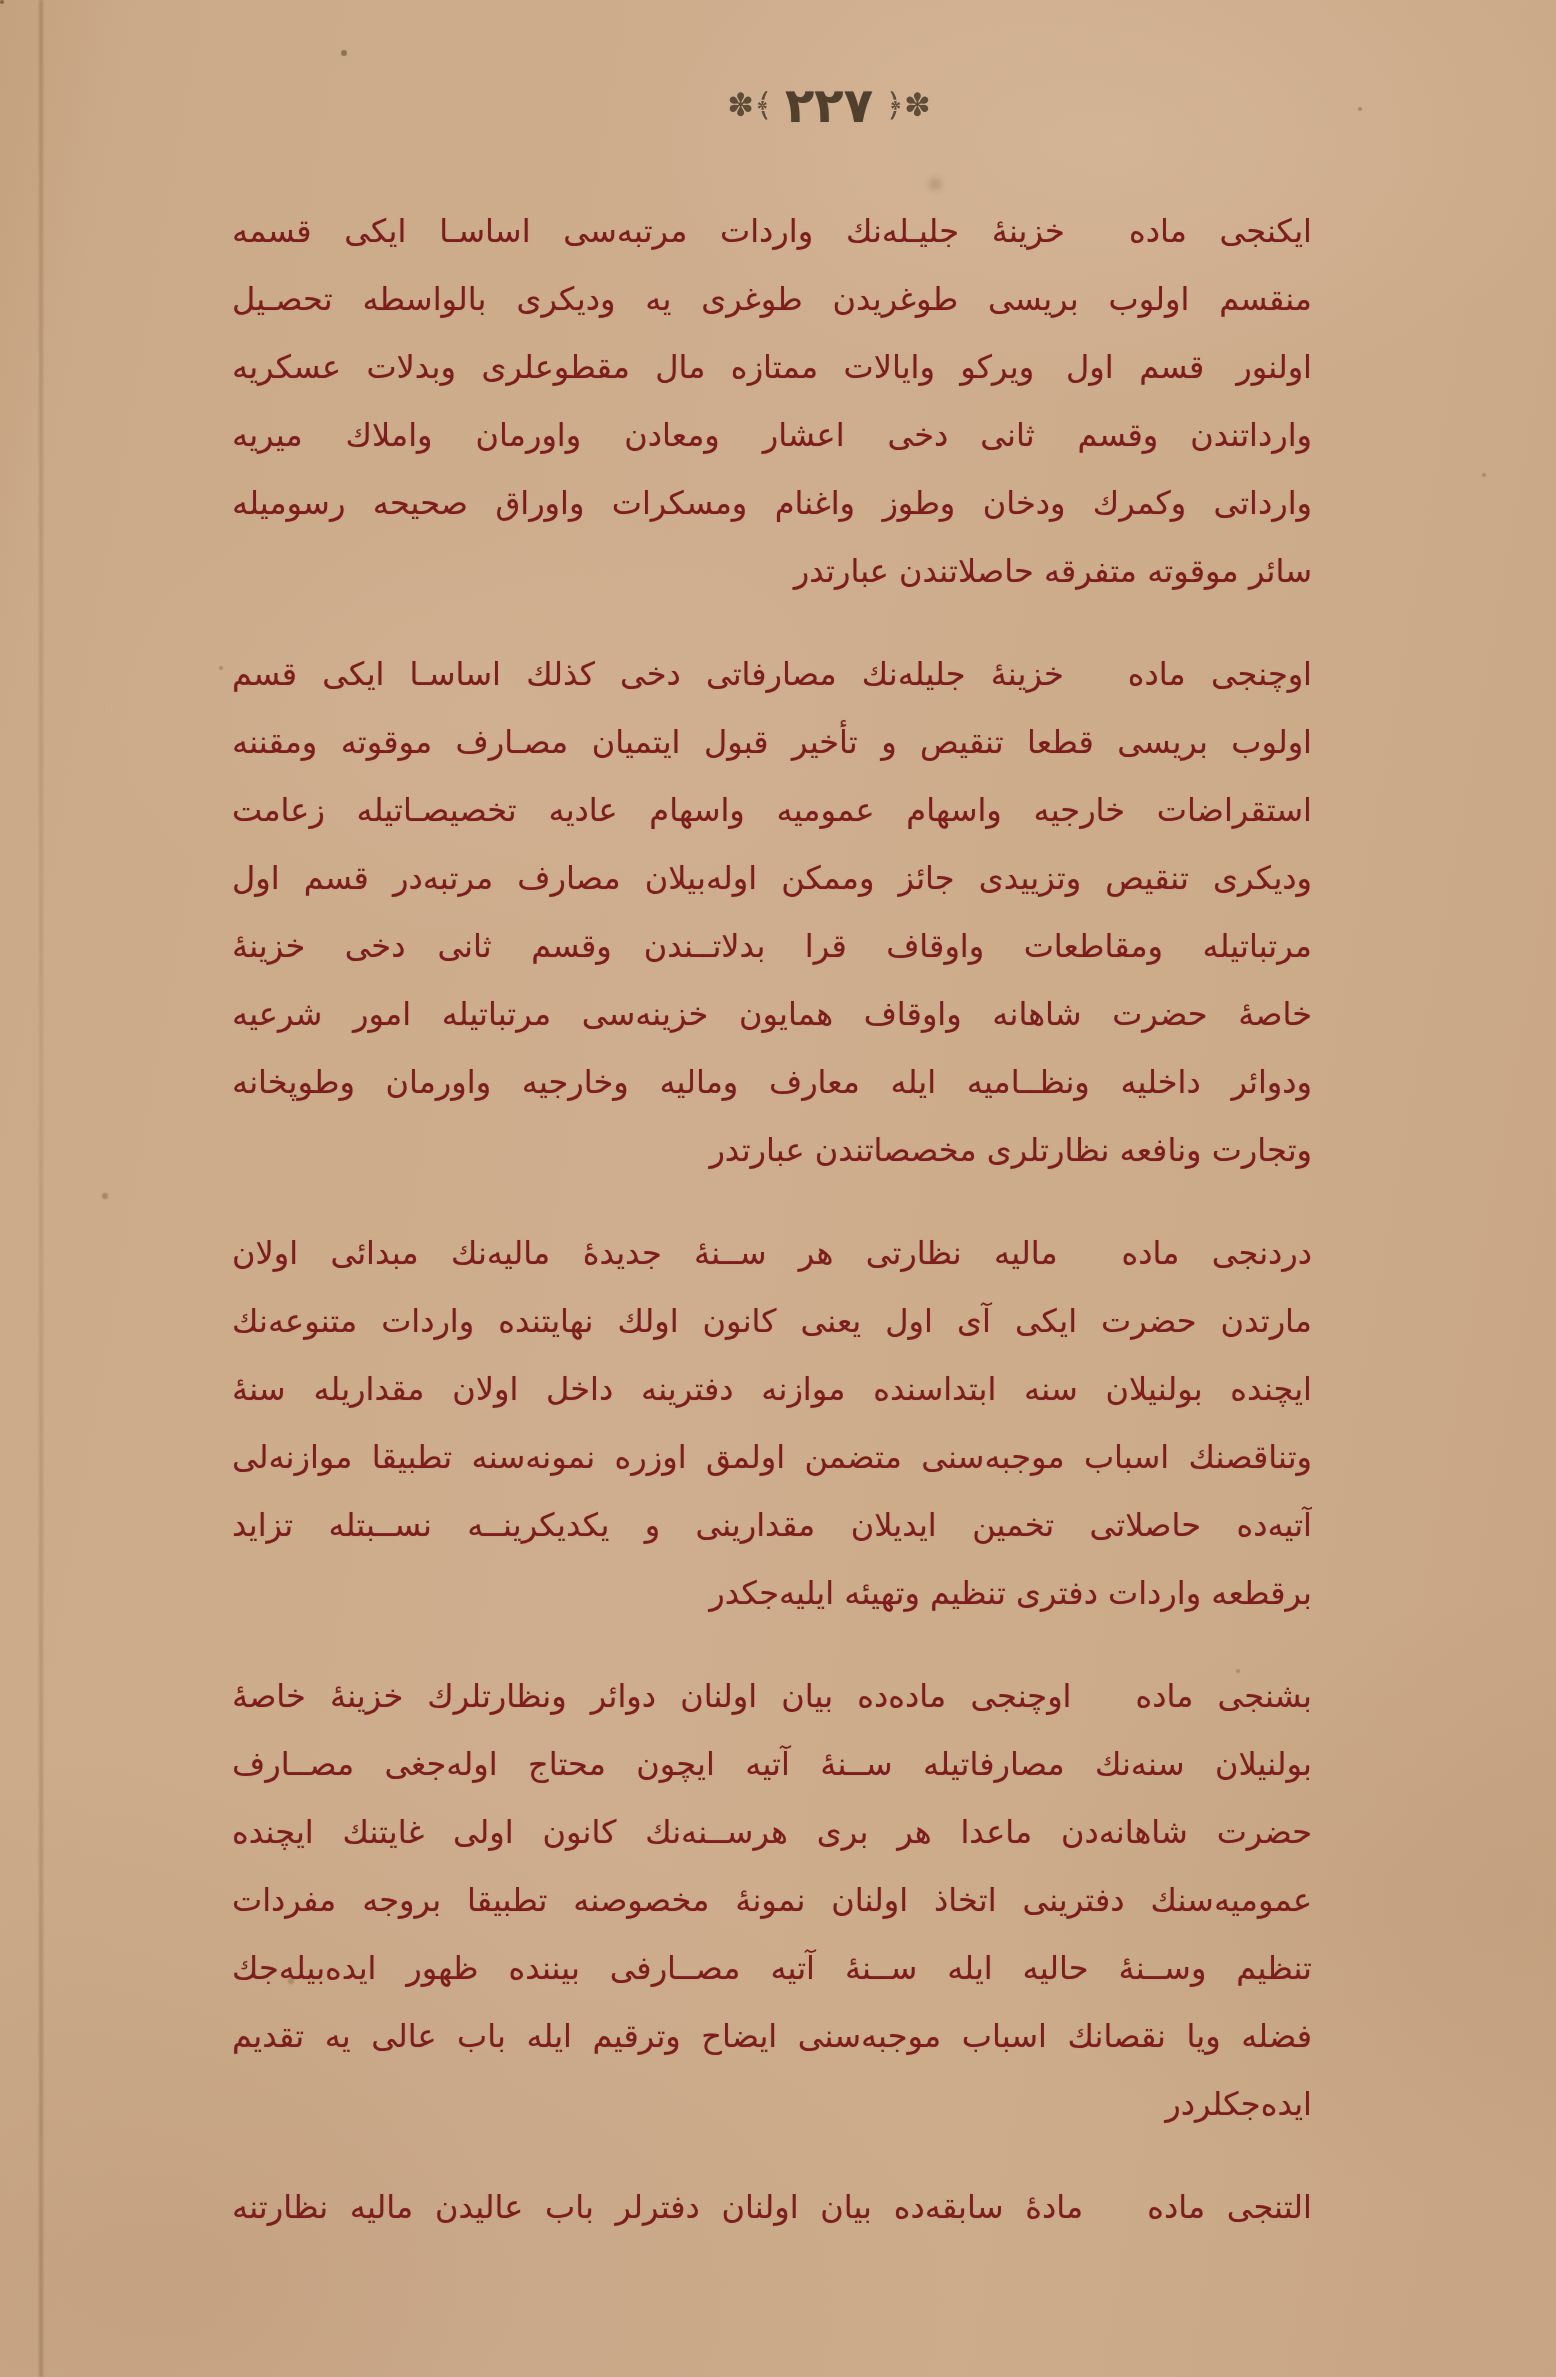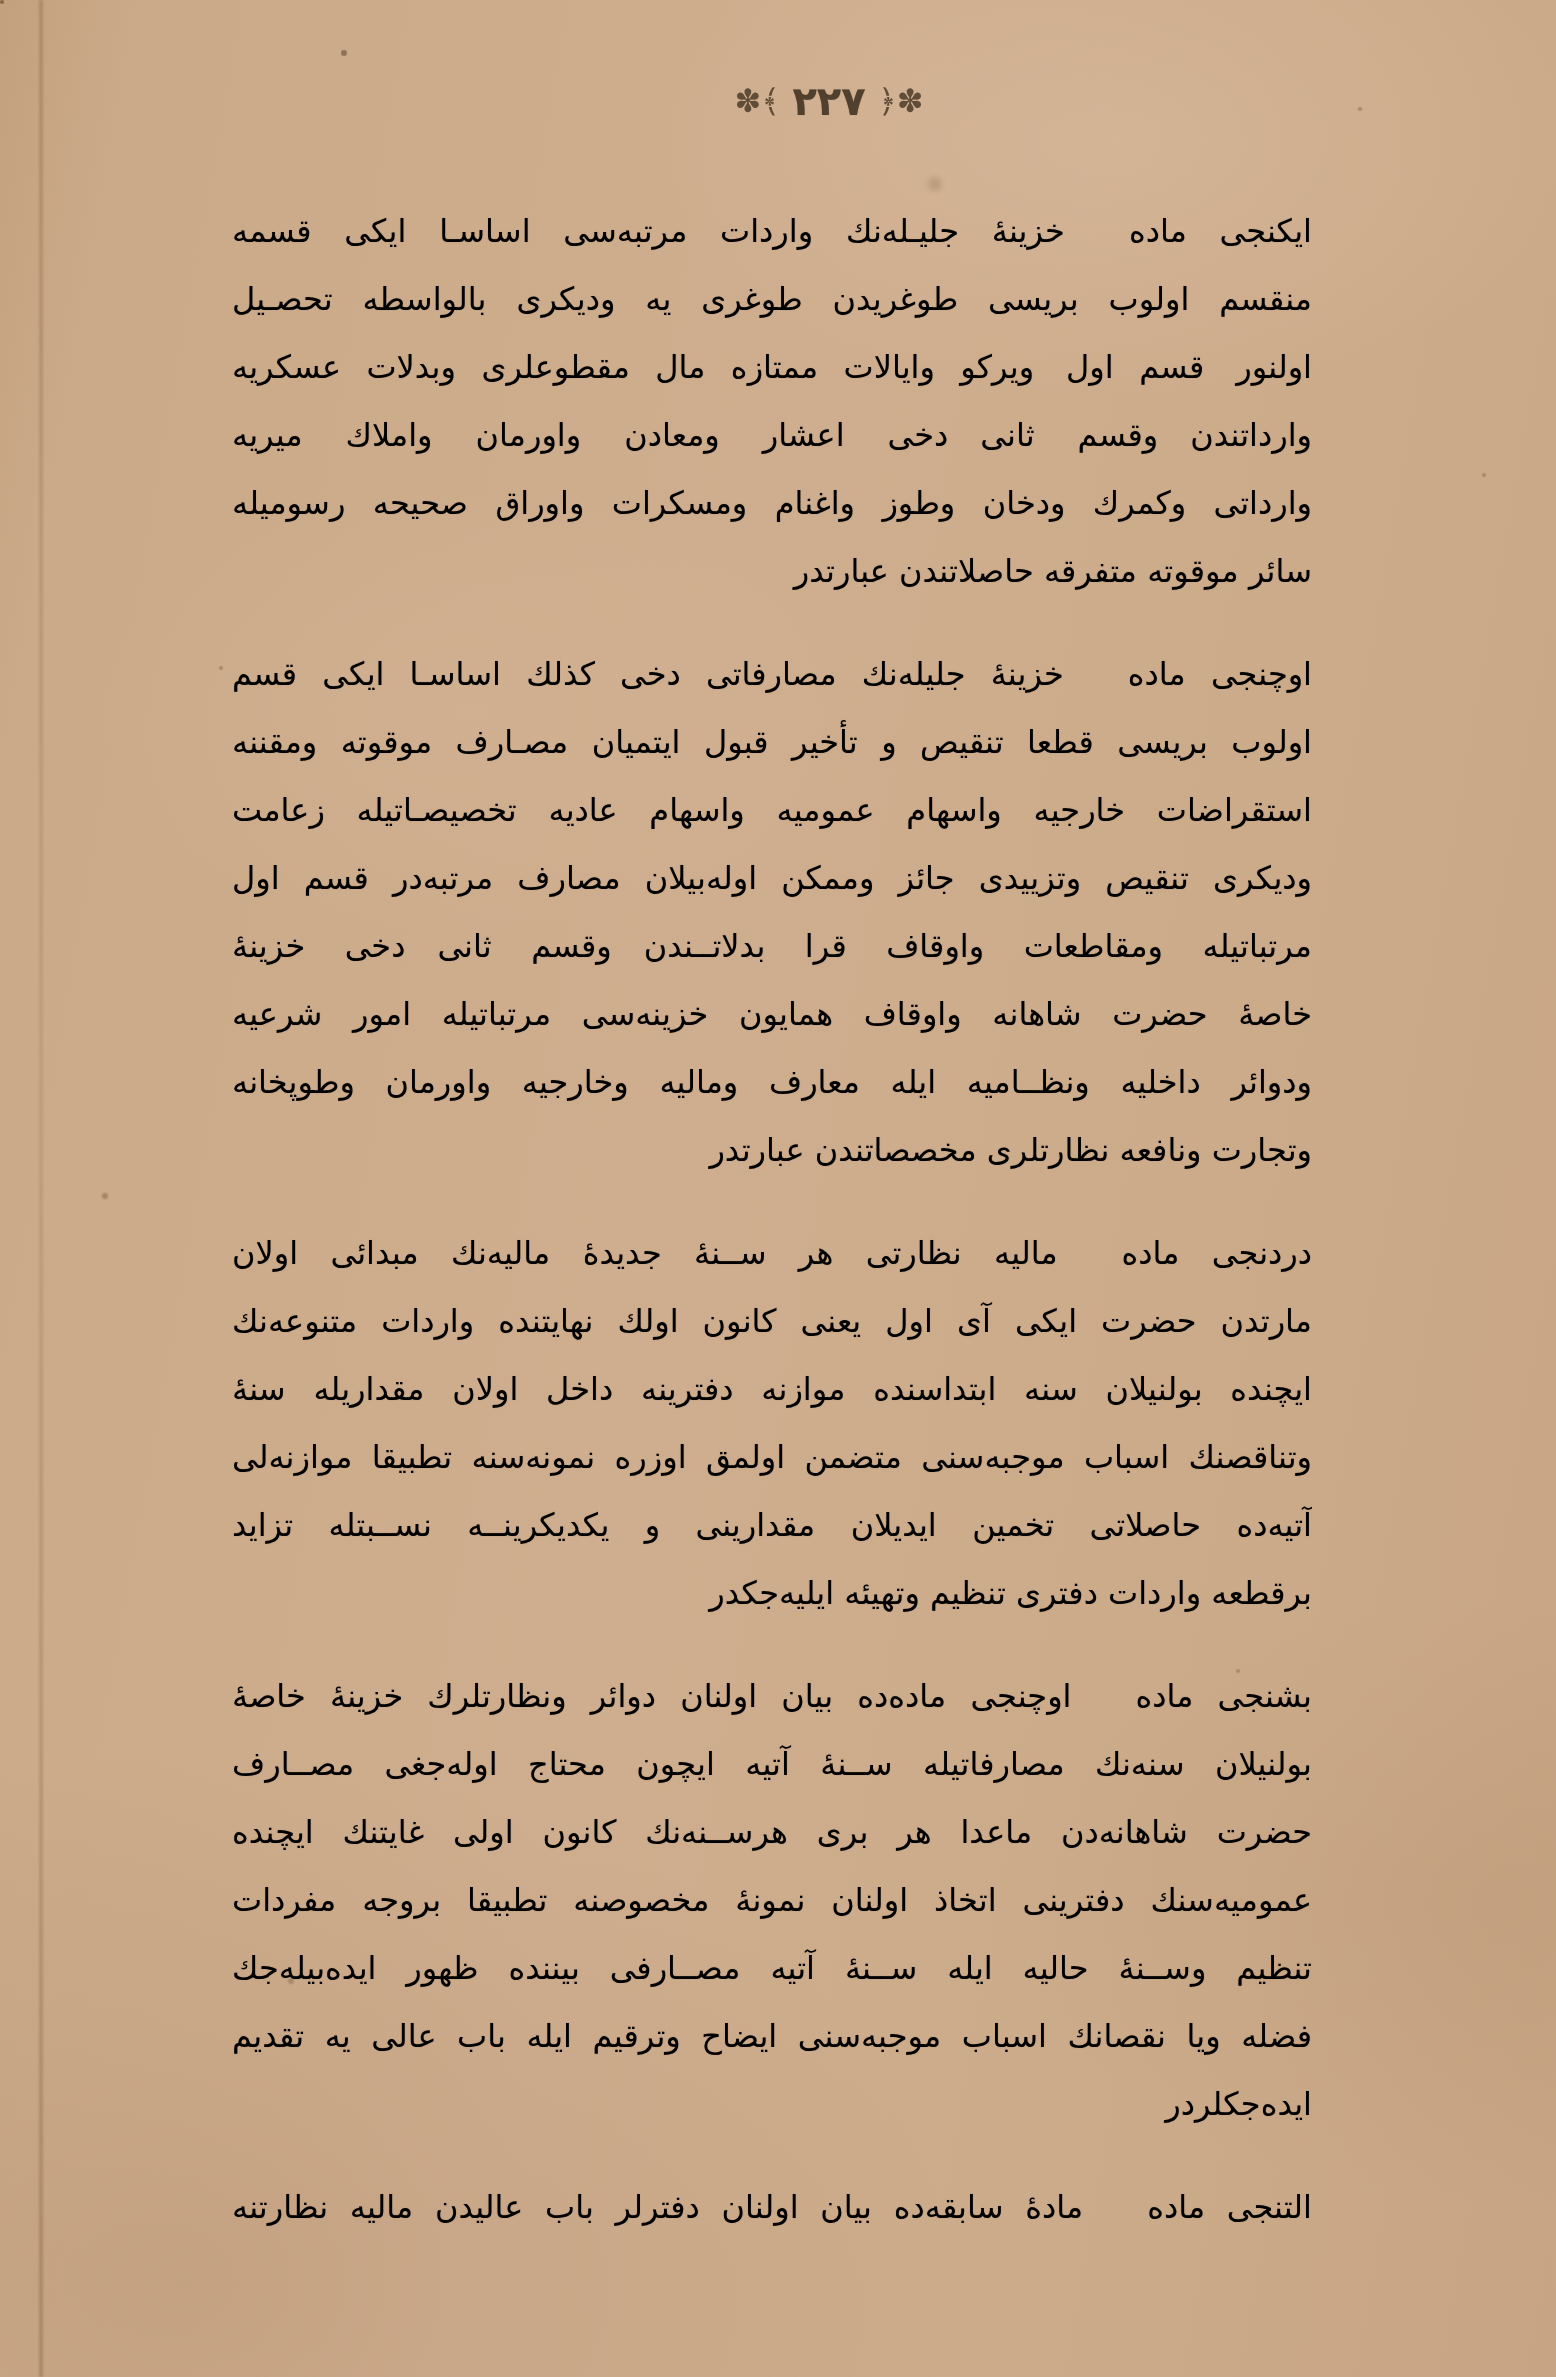--- a/index.html
+++ b/index.html
@@ -45,21 +45,21 @@
       219px 666px 0.9px 0 rgba(95,65,40,0.3);
   }
   
   .header{
     position:absolute;top:81px;left:0;width:100%;
     display:flex;justify-content:center;align-items:center;gap:12.3px;
     transform:translateX(51px);
     color:#51402d;
   }
   .header .orn{font-size:32px;line-height:1;opacity:.88;letter-spacing:1.8px;}
-  .header .num{font-size:40px;line-height:1;font-weight:bold;letter-spacing:3.5px;
+  .header .num{font-size:48px;line-height:1;font-weight:bold;letter-spacing:3.5px;
     text-shadow:0 0 0.9px rgba(80,60,40,.45);}
   
   .textblock{
     position:absolute;top:197px;right:244px;width:1080px;
     direction:rtl;unicode-bidi:embed;
     color:#4a392a;font-size:32px;
     text-shadow:0 0 1px rgba(74,57,40,0.38);
   }
   .para{margin:0 0 35px 0;}
   .para:last-child{margin-bottom:0;}
@@ -76,21 +76,21 @@
 <div class="left-edge"></div>
 <div class="crease"></div>
 <div class="specks"></div>
 
 <div class="header">
   <span class="orn">✽﴾</span>
   <span class="num">٢٢٧</span>
   <span class="orn">﴿✽</span>
 </div>
 
-<div class="textblock" style="color: #000000;">
+<div class="textblock" style="color: #7f1d1d;">
   <div class="para">
       <div class="line">ايكنجى ماده  خزينهٔ جليـله‌نك واردات مرتبه‌سى اساسـا ايكى قسمه</div>
       <div class="line">منقسم اولوب بريسى طوغريدن طوغرى يه وديكرى بالواسطه تحصـيل</div>
       <div class="line">اولنور قسم اول ويركو وايالات ممتازه مال مقطوعلرى وبدلات عسكريه</div>
       <div class="line">وارداتندن وقسم ثانى دخى اعشار ومعادن واورمان واملاك ميريه</div>
       <div class="line">وارداتى وكمرك ودخان وطوز واغنام ومسكرات واوراق صحيحه رسوميله</div>
       <div class="line start">سائر موقوته متفرقه حاصلاتندن عبارتدر</div>
     </div>
 
   <div class="para">

